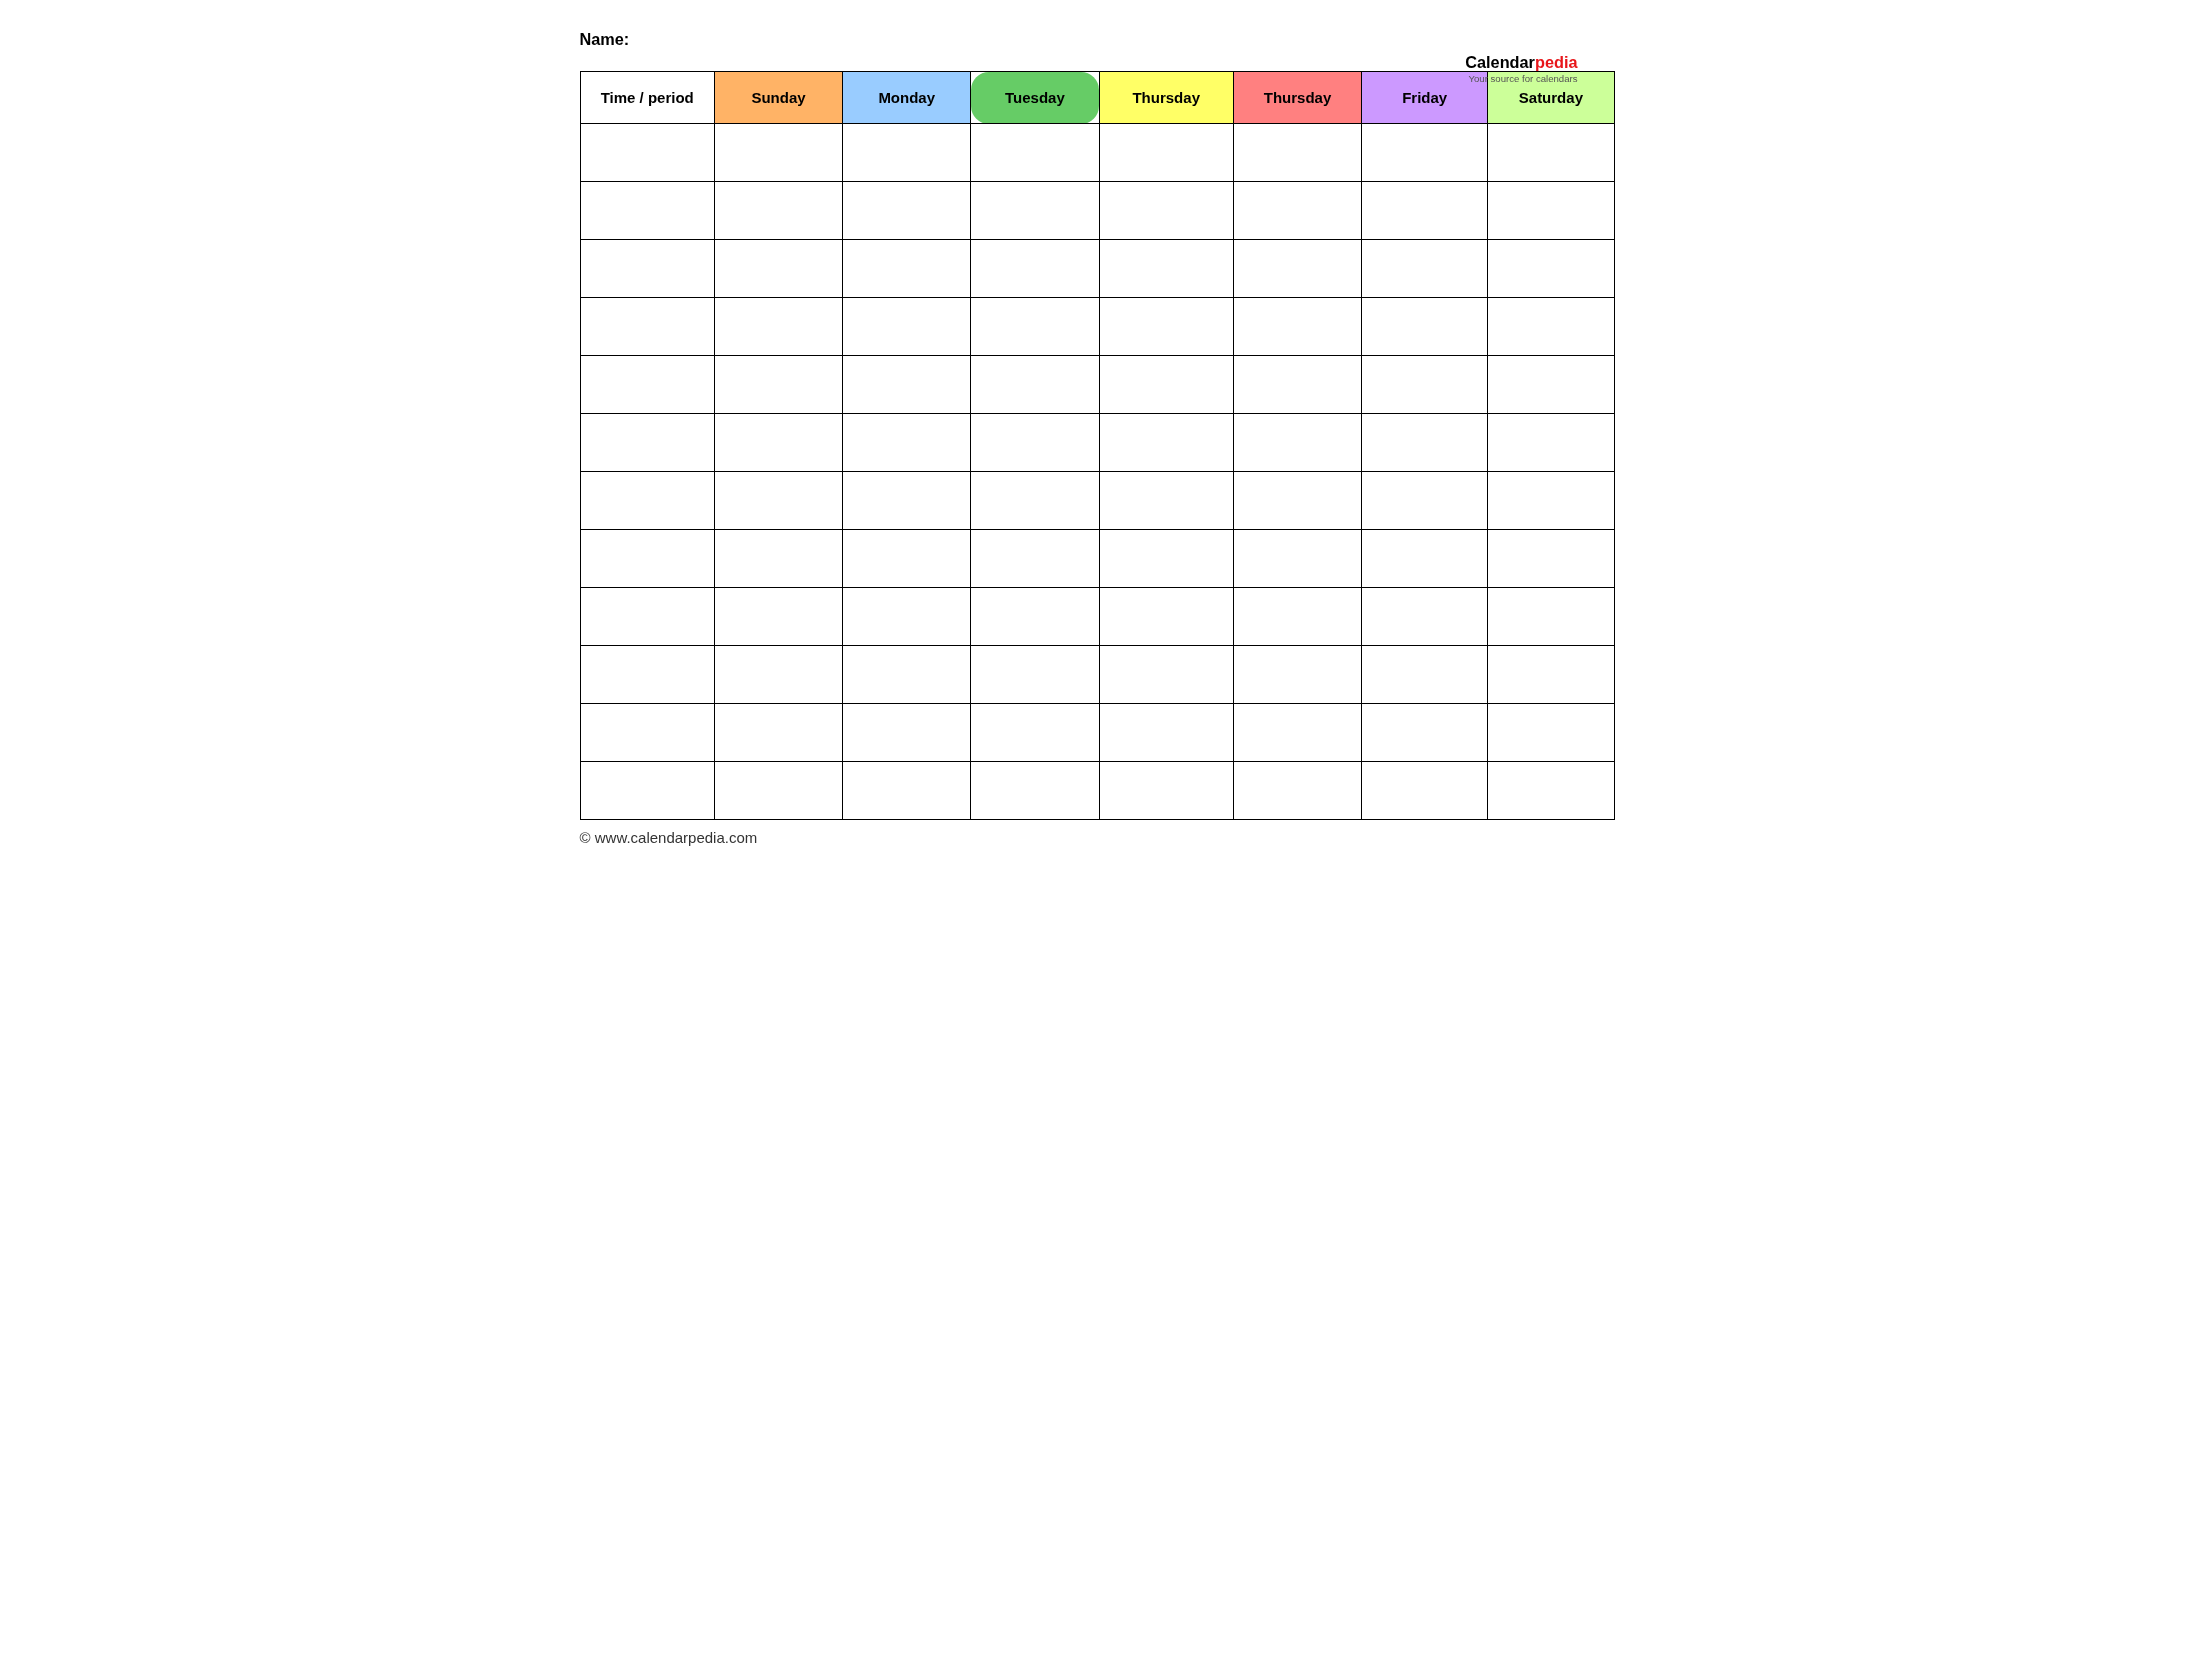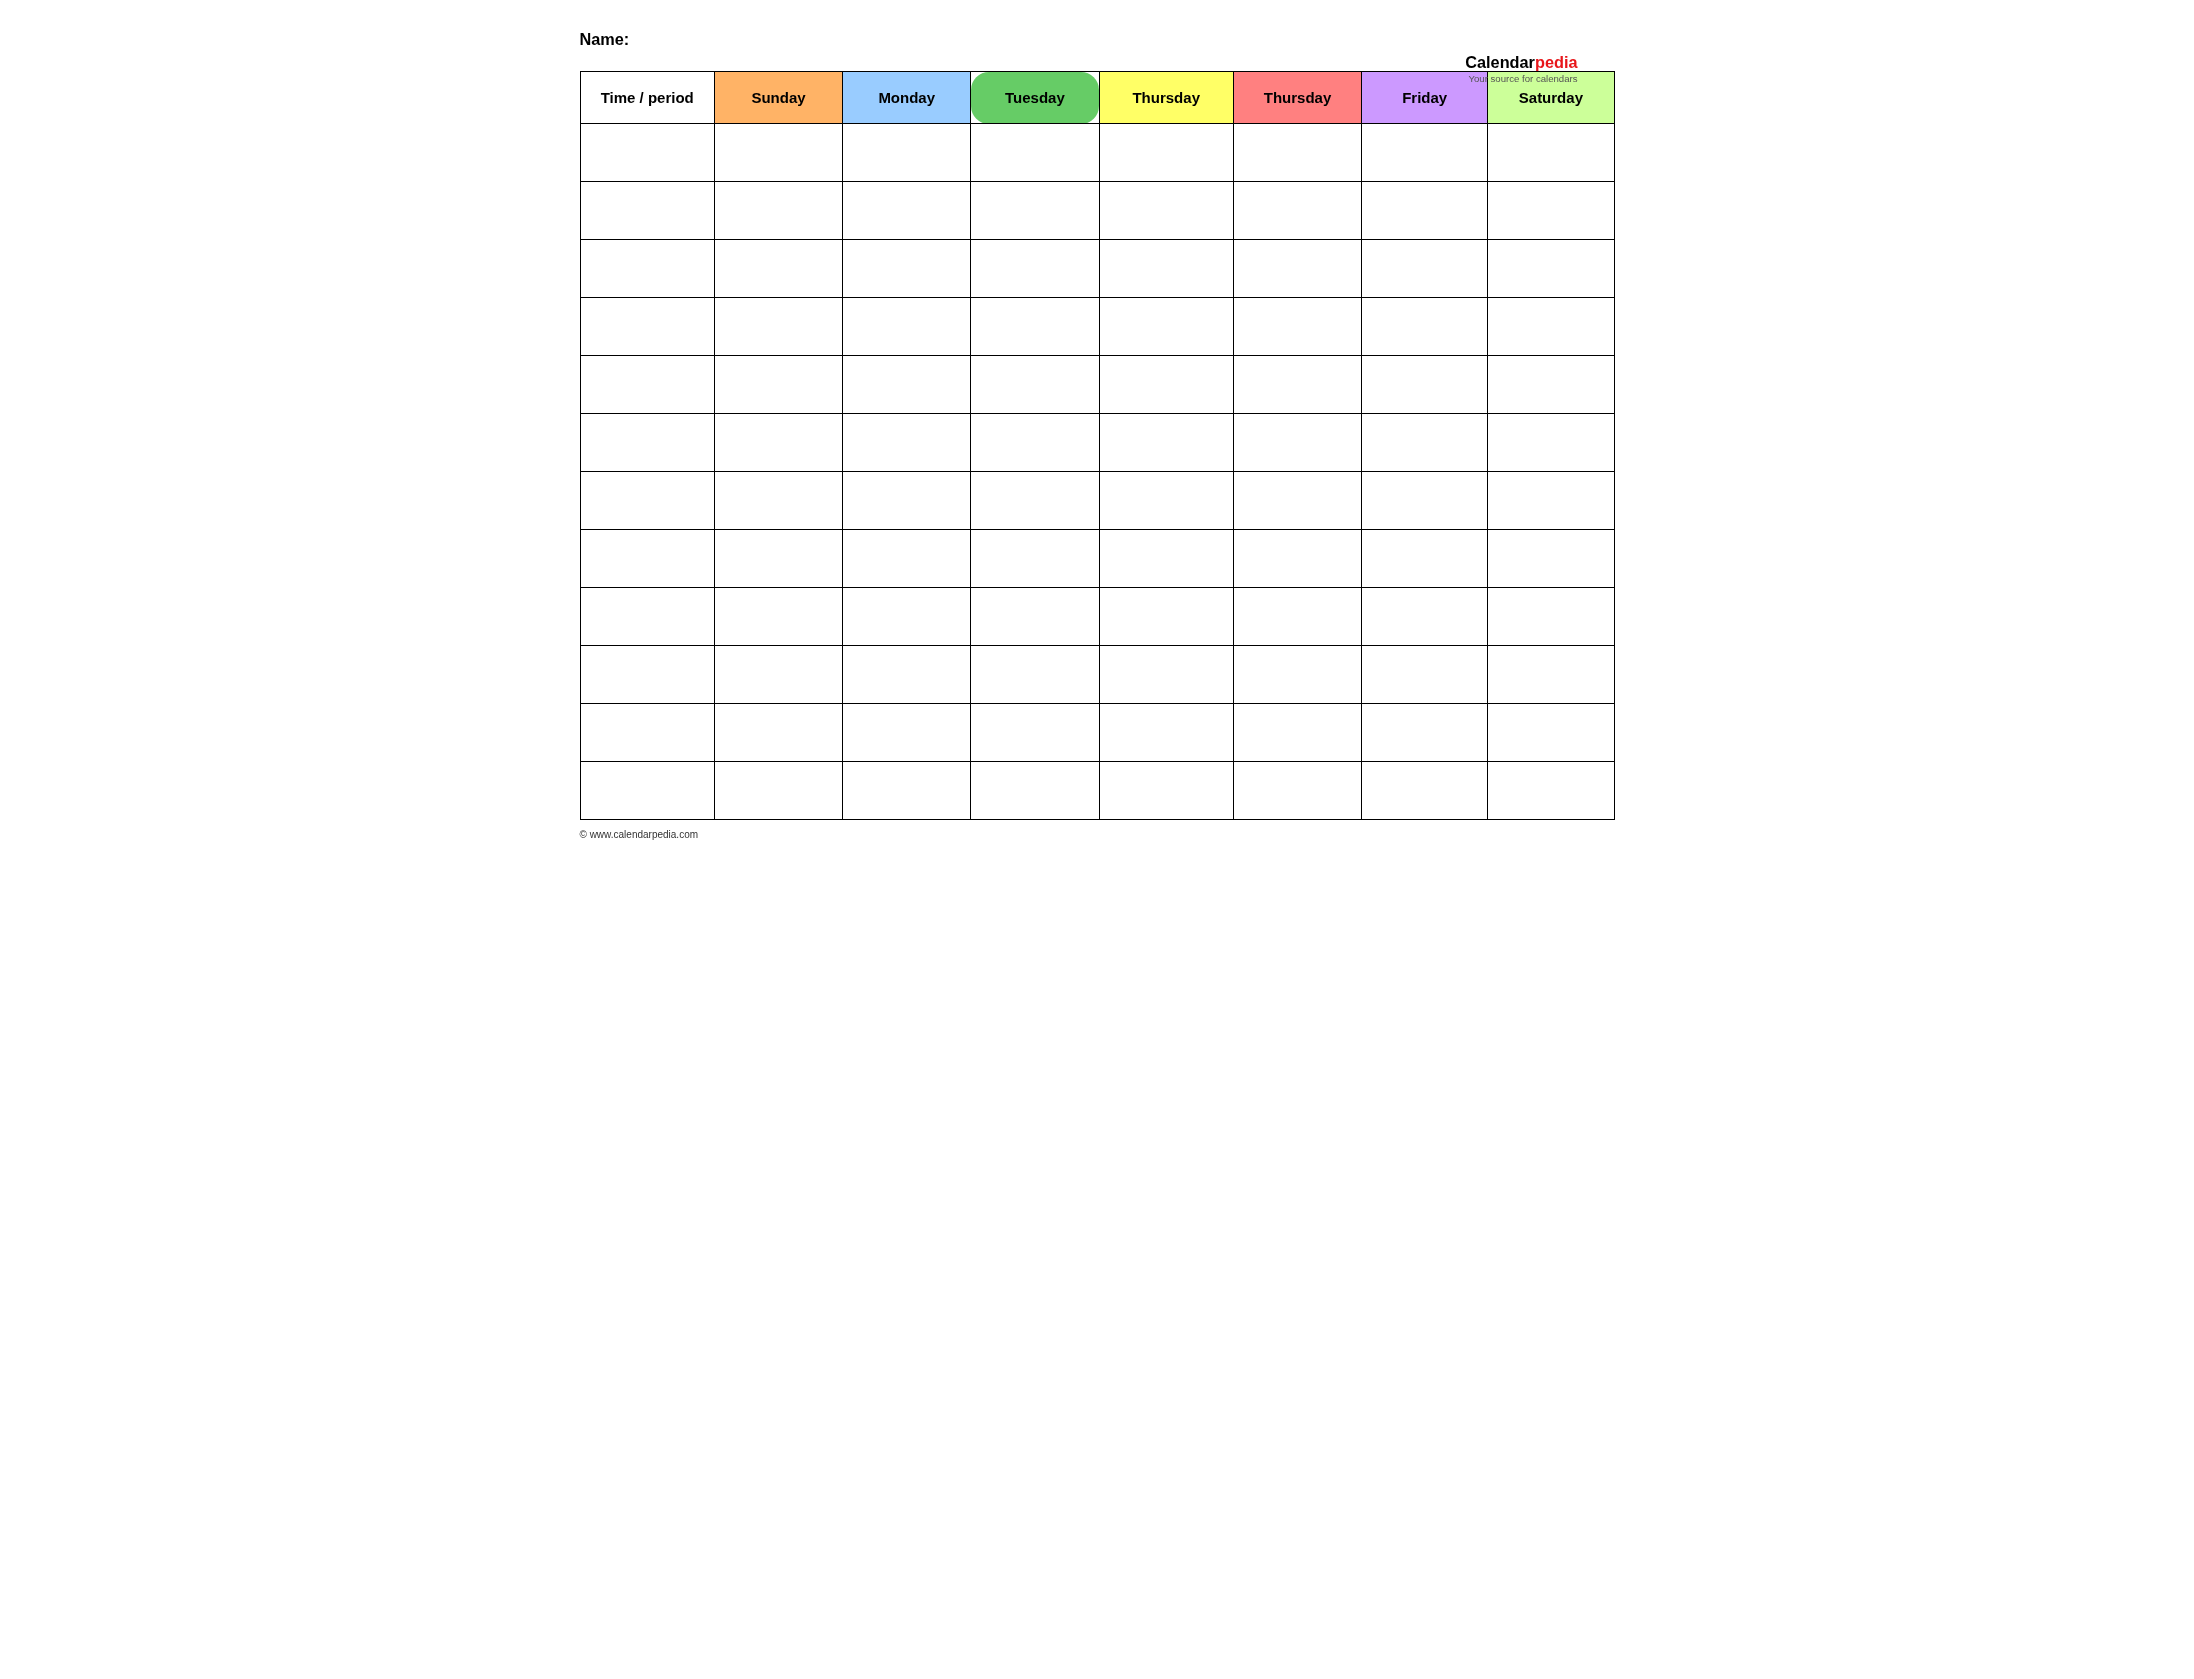--- a/index.html
+++ b/index.html
@@ -123,21 +123,21 @@
 
     .time-col-header {
       background: #ffffff;
       font-size: 13.3px;
       font-weight: bold;
       padding: 3.7px 6px;
     }
 
     .footer-url {
       margin-top: 9px;
-      font-size: 10px;
+      font-size: 15px;
       color: #333333;
     }
 
     .page-wrapper {
       position: relative;
       max-width: 1035px;
       margin: 0 auto;
     }
   </style>
 </head>

